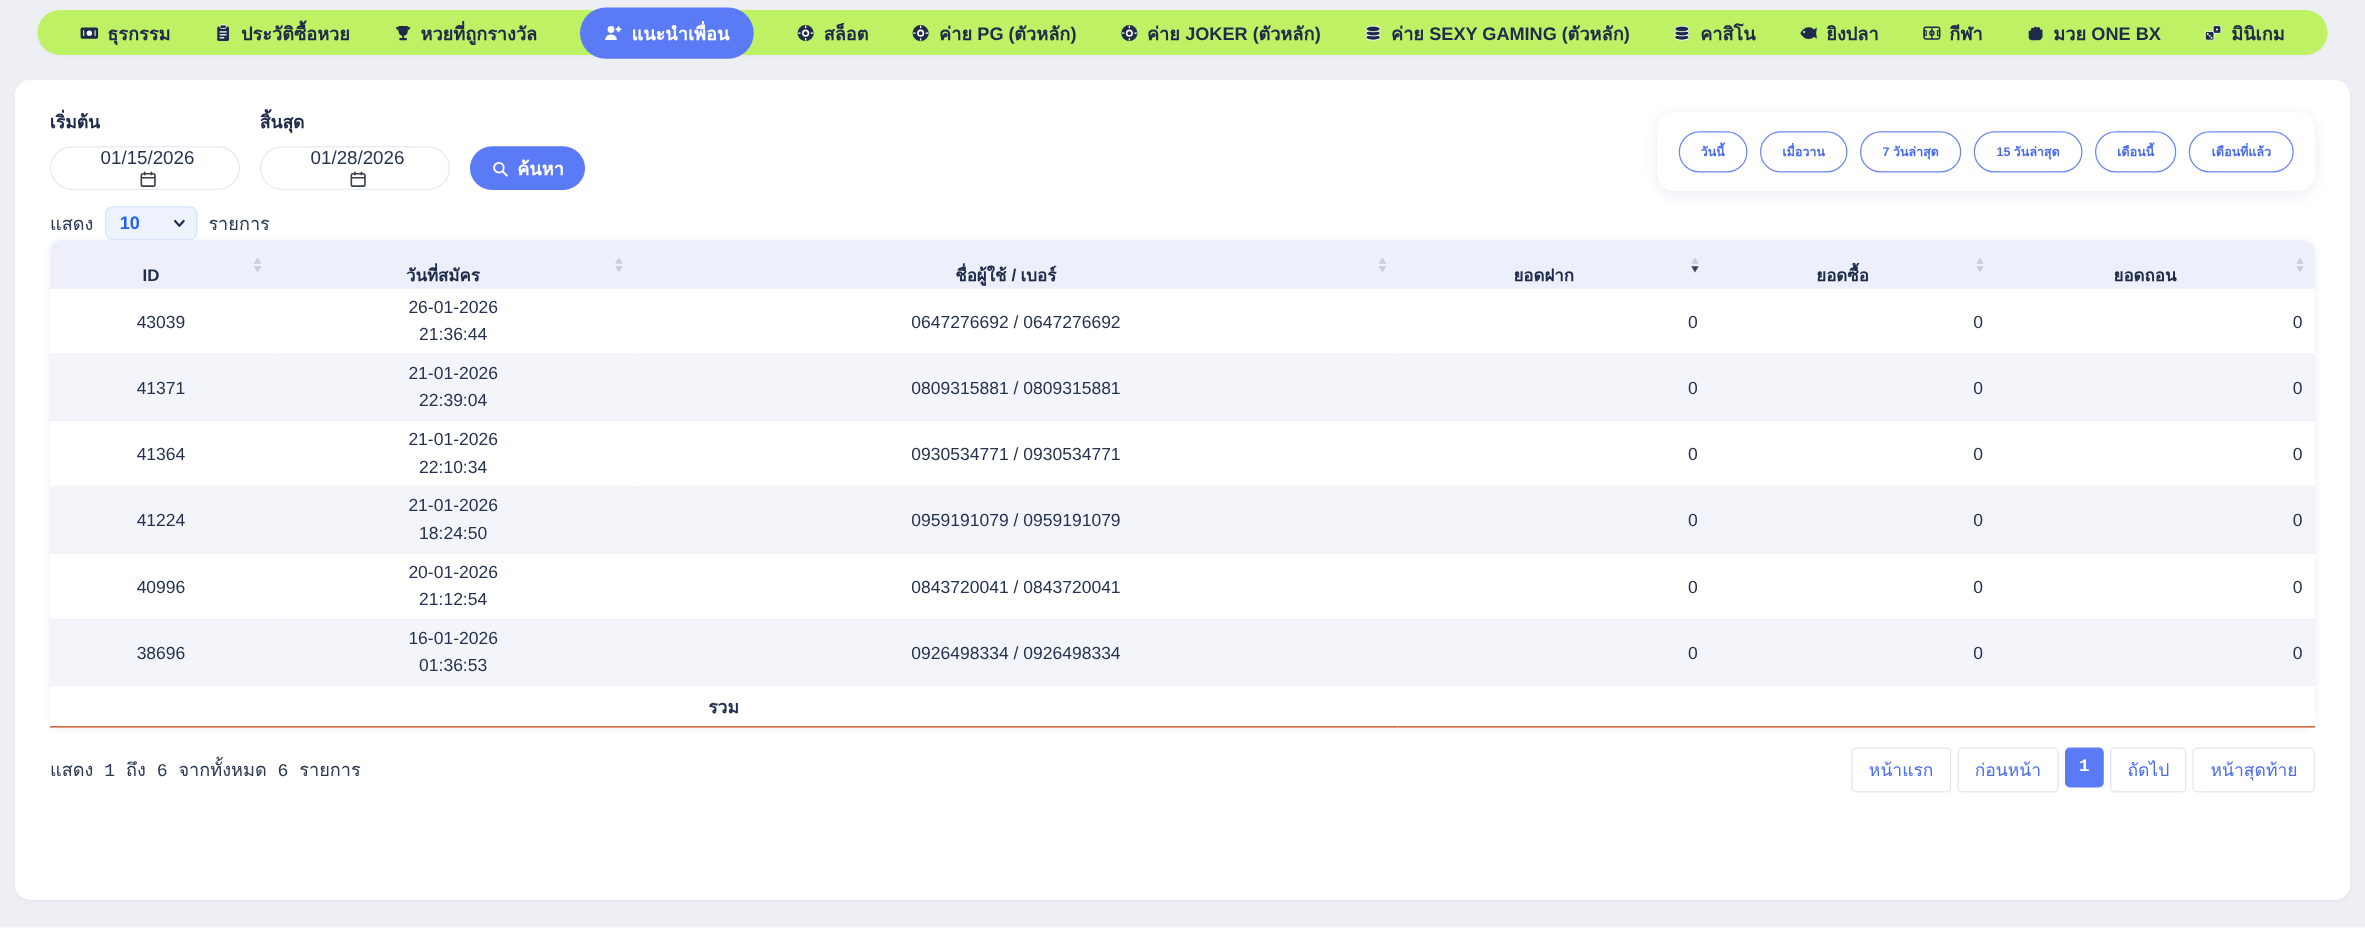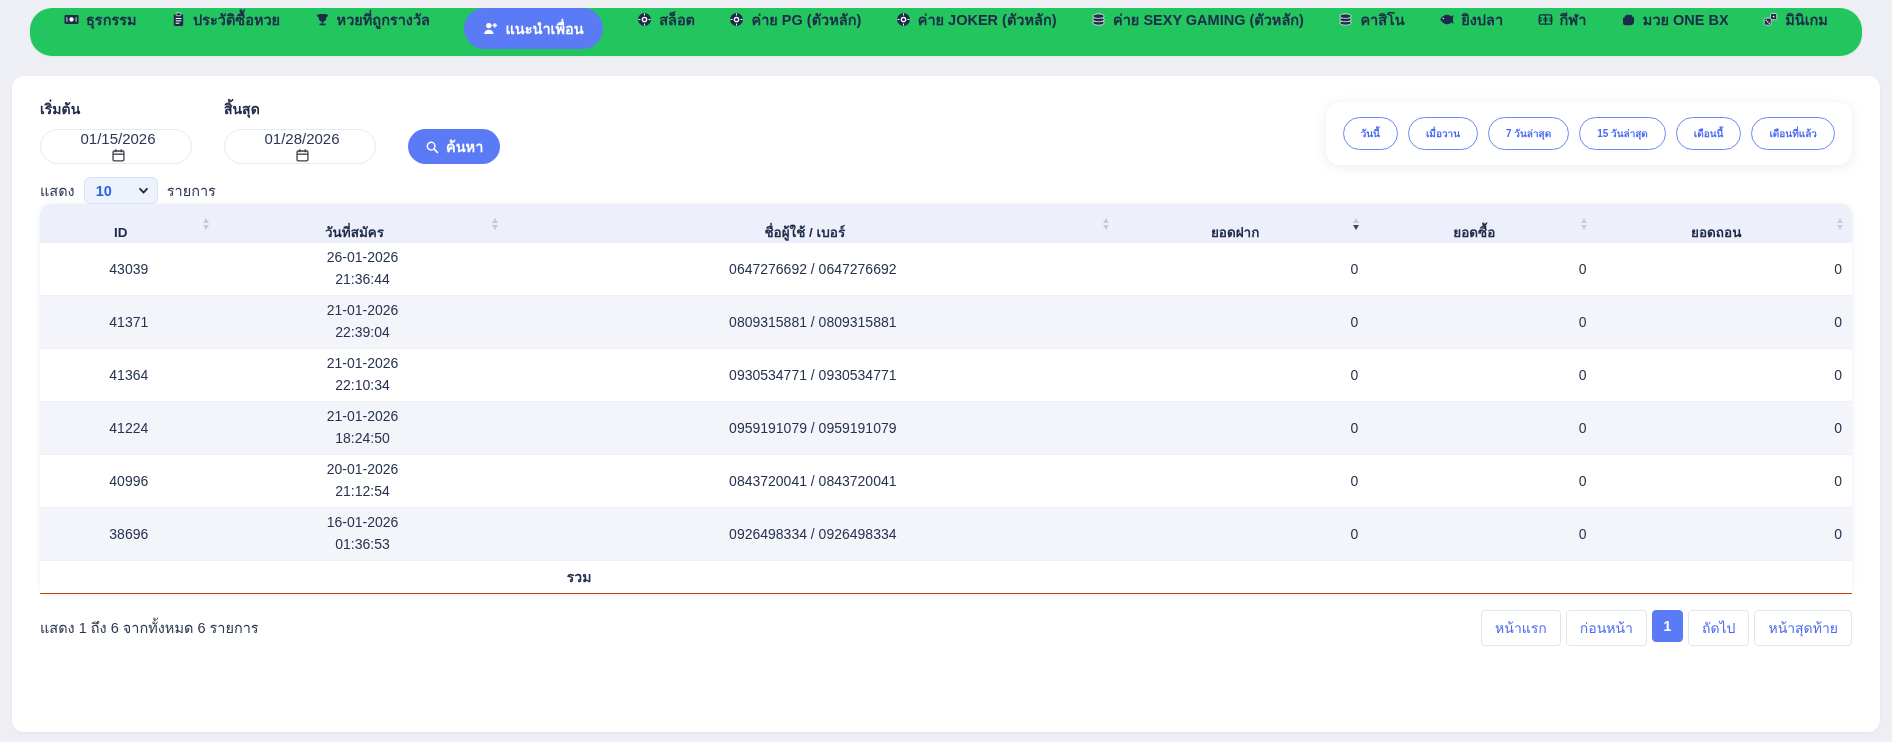--- a/index.html
+++ b/index.html
@@ -4,37 +4,37 @@
 <style>
   * { box-sizing: border-box; margin: 0; padding: 0; }
   html,body { width:1892px; height:742px; overflow:hidden; }
   body {
     background:#edeff4;
     font-family:"Liberation Sans","DejaVu Sans",sans-serif;
     color:#212b45;
   }
   
   .navbar {
-    margin:8px 30px 0; height:48px; background:#22c55e; border-radius:22px;
-    display:flex; justify-content:space-between; align-items:flex-start;
+    margin:8px 30px 0; height:36px; background:#bef264; border-radius:22px;
+    display:flex; justify-content:space-between; align-items:center;
     padding:0 34px; box-shadow:0 1px 2px rgba(30,50,100,.04);
   }
   .tab { display:flex; align-items:center; gap:7px; font-size:14.5px; font-weight:600;
          color:#1e2b4a; white-space:nowrap; cursor:pointer; }
   .tab .ic { width:15px; height:15px; color:#1e2b4a; flex:0 0 auto; }
   .tab.active { background:#5b7af5; color:#fff; padding:9px 19px; border-radius:21px; }
   .tab.active .ic { color:#fff; }
   
   .card {
     margin:20px 12px 8px; background:#fff; border-radius:12px;
     padding:22px 28px 26px; height:656px; position:relative;
     box-shadow:0 1px 3px rgba(30,50,100,.05);
   }
   .filter-row { display:flex; justify-content:space-between; align-items:flex-start; }
-  .date-filters { display:flex; align-items:flex-end; gap:32px; }
+  .date-filters { display:flex; align-items:flex-end; gap:16px; }
   .date-group { display:flex; flex-direction:column; gap:9px; }
   .date-label { font-size:14px; font-weight:700; color:#202c4a; }
   .date-input {
     width:152px; height:35px; border:1px solid #e5e9f2; border-radius:18px;
     display:flex; align-items:center; justify-content:space-between;
     padding:0 14px 0 18px; font-size:15px; color:#2a3552; background:#fff; cursor:pointer;flex-direction:column;
   }
   .date-input .ic { width:15px; height:15px; color:#3a3f4c; }
   .btn-primary {
     height:35px; padding:0 17px; background:#5b7af5; color:#fff; border:none;
@@ -90,21 +90,21 @@
              border-bottom:1px solid #eef0f6; background:#fff; }
   tbody tr.stripe td { background:#f3f5fb; }
   td.center { text-align:center; }
   td.num { text-align:right; padding-right:10px; }
   .date-cell { text-align:center; font-size:14px; line-height:1.55; }
   tr.total-row td { height:33px; font-weight:700; font-size:14px; background:#fff;
                     border-bottom:1px solid #c2410c; }
   tr.total-row td:first-child { text-align:center; }
   
   .below-row { margin-top:16px; display:flex; justify-content:space-between;
-               align-items:flex-start; }
+               align-items:flex-start;font-family:Liberation Mono, monospace; }
   .table-info { font-size:14.5px; color:#2c3750; padding-top:6px; }
   .pagination { display:flex; }
   .pg-btn {
     height:32px; padding:17px 13px; border:1px solid #e1e5ee; background:#fff;
     color:#4b6cf0; font-size:14px; display:flex; align-items:center; border-radius:4px;
     margin-left:5px; cursor:pointer; font-family:inherit;
   }
   .pg-btn.active { background:#5b7af5; color:#fff; border-color:#5b7af5;
                    min-width:31px; justify-content:center; padding:0; font-weight:600; }
   .hidden-defs { position:absolute; width:0; height:0; overflow:hidden; }

